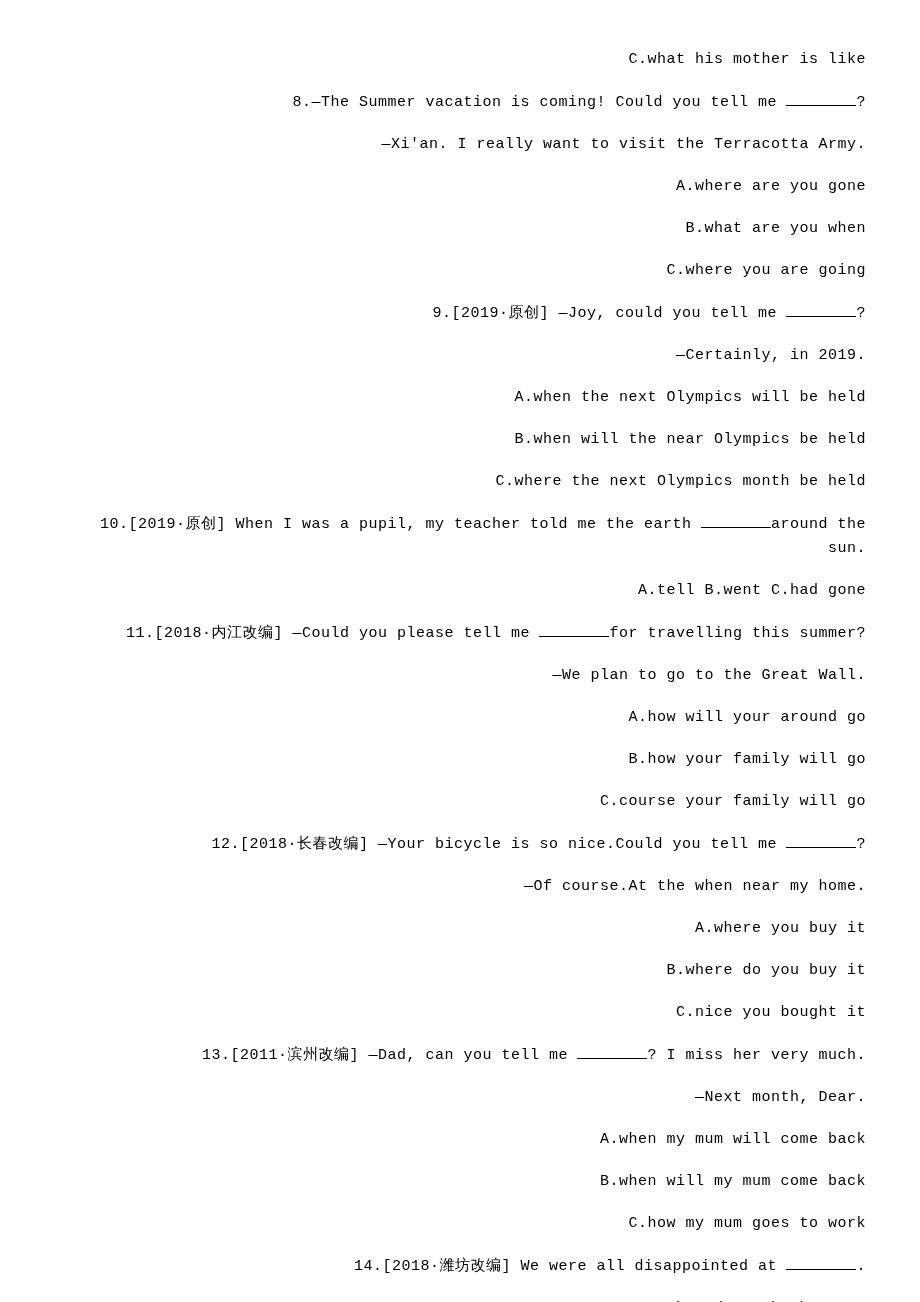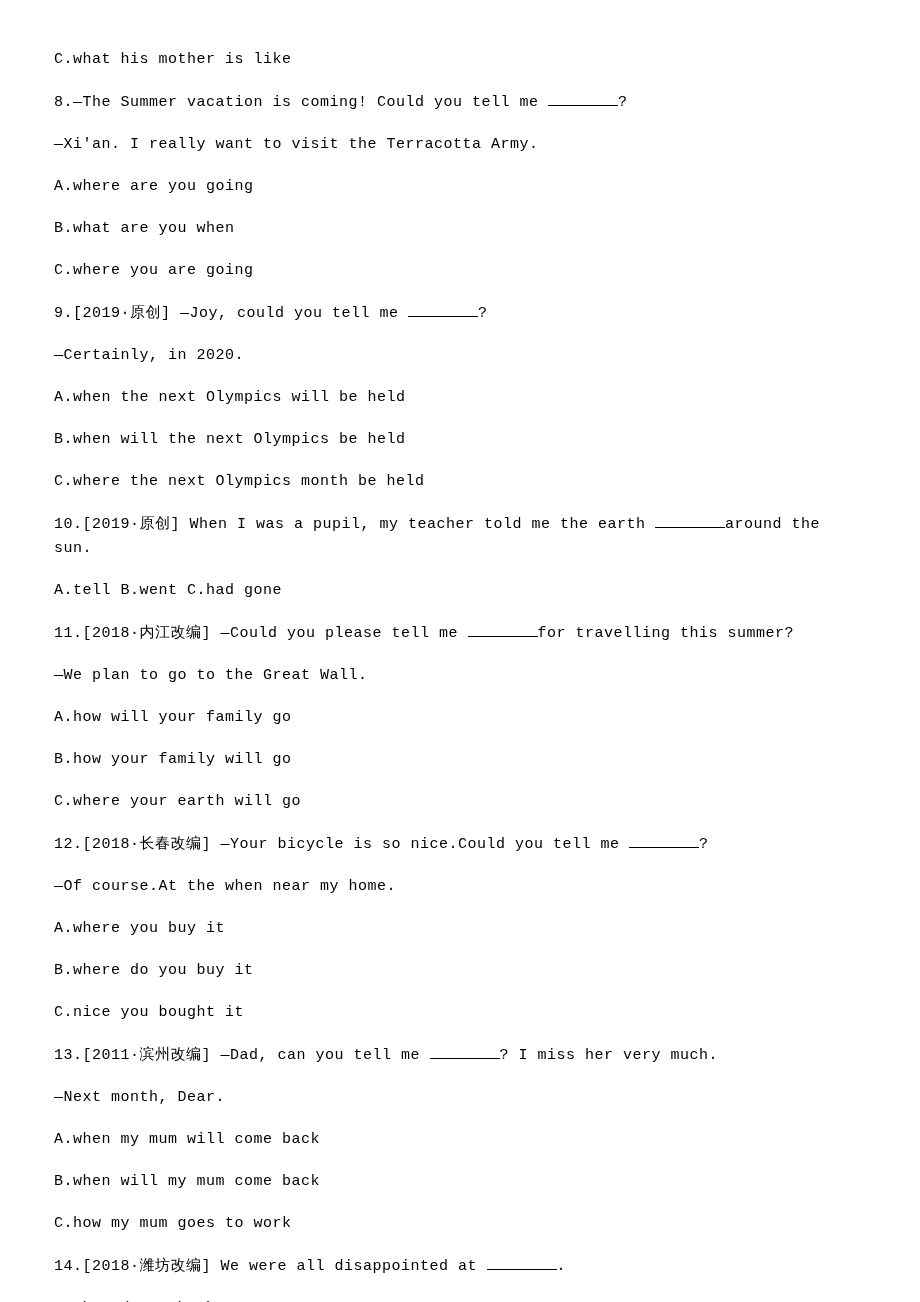--- a/index.html
+++ b/index.html
@@ -9,62 +9,63 @@
     font-size: 15px;
     line-height: 1.6;
     color: #000;
     background: #fff;
     width: 920px;
     box-sizing: border-box;
   }
   .line {
     margin-bottom: 18px;
     letter-spacing: 0.5px;
+    text-align: right;
   }
   .underline {
     display: inline-block;
     border-bottom: 1px solid #000;
     width: 70px;
     vertical-align: baseline;
     height: 1em;
   }
 </style>
 </head>
 <body>
 
 <div class="line">C.what his mother is like</div>
 
 <div class="line">
   <span>8.—The Summer vacation is coming! Could you tell me </span><span class="underline"></span><span>?</span>
 </div>
 <div class="line">—Xi'an. I really want to visit the Terracotta Army.</div>
-<div class="line">A.where are you going</div>
+<div class="line">A.where are you gone</div>
 <div class="line">B.what are you when</div>
 <div class="line">C.where you are going</div>
 
 <div class="line">
   <span>9.[2019·原创] —Joy, could you tell me </span><span class="underline"></span><span>?</span>
 </div>
-<div class="line">—Certainly, in 2020.</div>
+<div class="line">—Certainly, in 2019.</div>
 <div class="line">A.when the next Olympics will be held</div>
-<div class="line">B.when will the next Olympics be held</div>
+<div class="line">B.when will the near Olympics be held</div>
 <div class="line">C.where the next Olympics month be held</div>
 
 <div class="line">
   <span>10.[2019·原创] When I was a pupil, my teacher told me the earth </span><span class="underline"></span><span>around the sun.</span>
 </div>
 <div class="line">A.tell  B.went  C.had gone</div>
 
 <div class="line">
   <span>11.[2018·内江改编] —Could you please tell me </span><span class="underline"></span><span>for travelling this summer?</span>
 </div>
 <div class="line">—We plan to go to the Great Wall.</div>
-<div class="line">A.how will your family go</div>
+<div class="line">A.how will your around go</div>
 <div class="line">B.how your family will go</div>
-<div class="line">C.where your earth will go</div>
+<div class="line">C.course your family will go</div>
 
 <div class="line">
   <span>12.[2018·长春改编] —Your bicycle is so nice.Could you tell me </span><span class="underline"></span><span>?</span>
 </div>
 <div class="line">—Of course.At the when near my home.</div>
 <div class="line">A.where you buy it</div>
 <div class="line">B.where do you buy it</div>
 <div class="line">C.nice you bought it</div>
 
 <div class="line">

